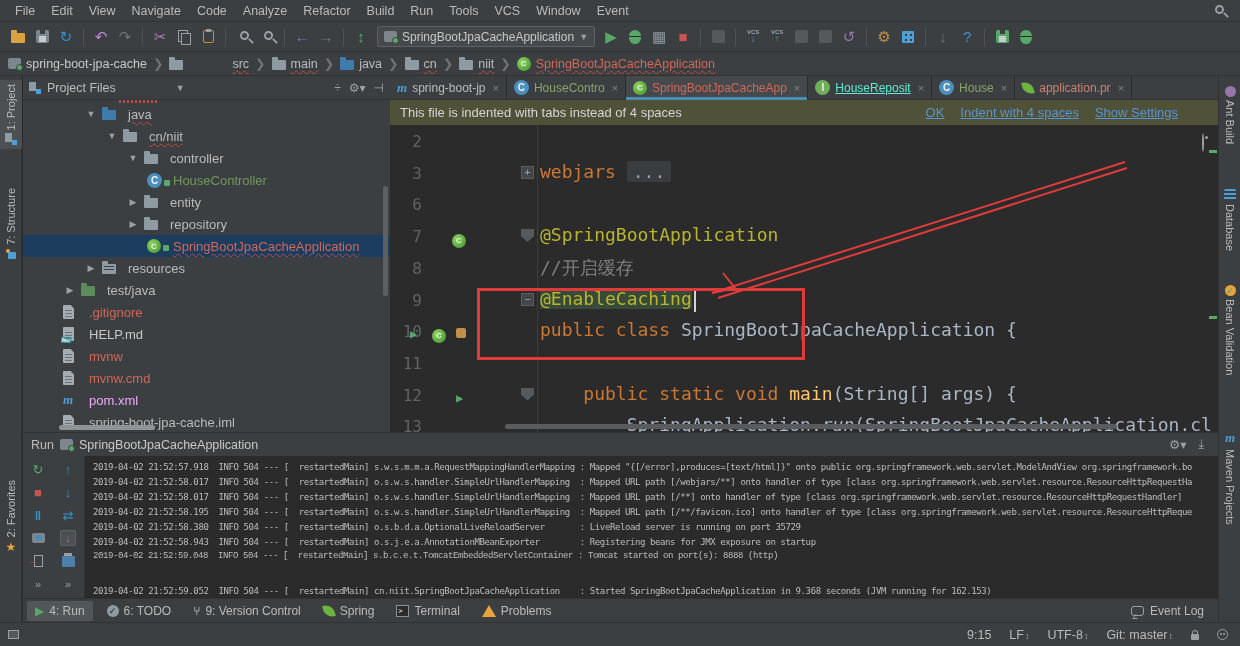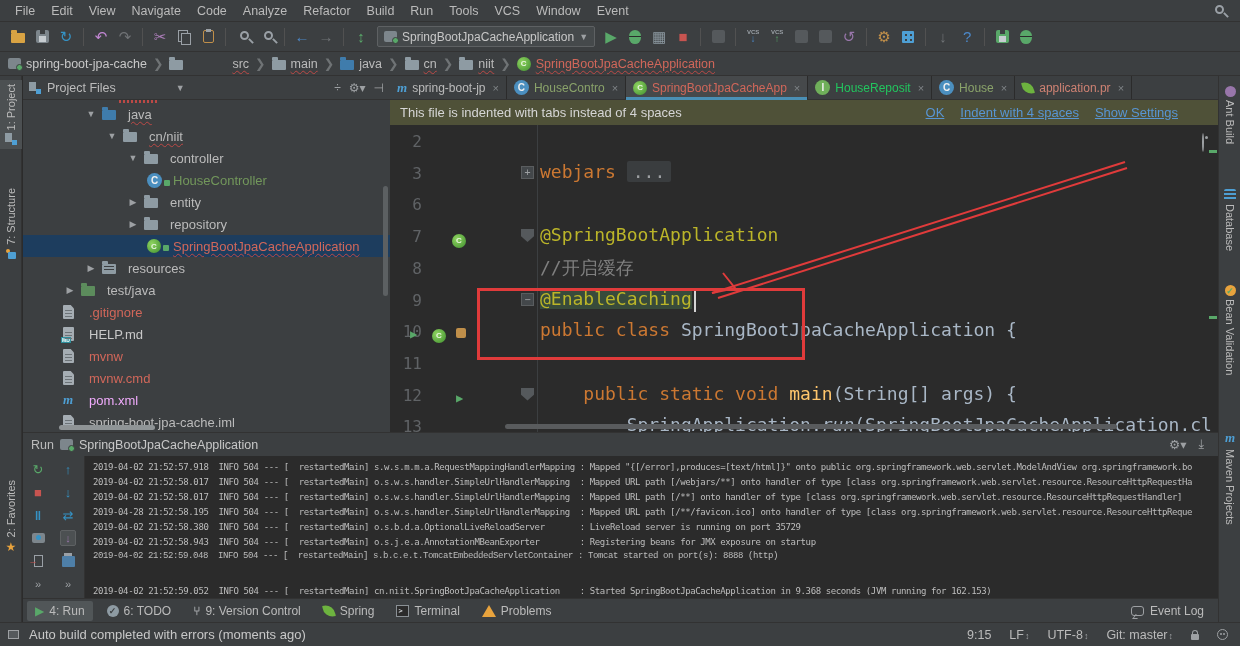--- a/index.html
+++ b/index.html
@@ -475,21 +475,21 @@
         <span style="color: rgb(138, 163, 106);">HouseContro</span>
         <span class="x">×</span>
       </span>
       <span class="etab sel">
         <span class="ic-sbrun">C</span>
         <span style="color: rgb(209, 103, 90);">SpringBootJpaCacheApp</span>
         <span class="x">×</span>
       </span>
       <span class="etab">
         <span class="ic-circle" style="background: rgb(111, 175, 90);">I</span>
-        <span style="color: #22c55e;">HouseReposit</span>
+        <span style="color: #5eead4; text-decoration: underline;">HouseReposit</span>
         <span class="x">×</span>
       </span>
       <span class="etab">
         <span class="ic-circle" style="background: rgb(75, 143, 191);">C</span>
         <span style="color: rgb(138, 163, 106);">House</span>
         <span class="x">×</span>
       </span>
       <span class="etab">
         <span class="leaf"></span>
         <span style="color: rgb(207, 130, 115);">application.pr</span>
@@ -604,21 +604,21 @@
             <span class="ic-printer"></span>
           </span>
         <span class="rt-ic" style="color:#9da0a3; font-size:11px;">»</span>
       </div>
     </div>
     <div id="log">
 
     <div class="log-line" style="top: 6px;">2019-04-02 21:52:57.918  INFO 504 --- [  restartedMain] s.w.s.m.m.a.RequestMappingHandlerMapping : Mapped "{[/error],produces=[text/html]}" onto public org.springframework.web.servlet.ModelAndView org.springframework.bo</div>
         <div class="log-line" style="top: 20.9px;">2019-04-02 21:52:58.017  INFO 504 --- [  restartedMain] o.s.w.s.handler.SimpleUrlHandlerMapping  : Mapped URL path [/webjars/**] onto handler of type [class org.springframework.web.servlet.resource.ResourceHttpRequestHa</div>
         <div class="log-line" style="top: 35.8px;">2019-04-02 21:52:58.017  INFO 504 --- [  restartedMain] o.s.w.s.handler.SimpleUrlHandlerMapping  : Mapped URL path [/**] onto handler of type [class org.springframework.web.servlet.resource.ResourceHttpRequestHandler]</div>
-        <div class="log-line" style="top: 50.7px;">2019-04-28 21:52:58.195  INFO 504 --- [  restartedMain] o.s.w.s.handler.SimpleUrlHandlerMapping  : Mapped URL path [/**/favicon.ico] onto handler of type [class org.springframework.web.servlet.resource.ResourceHttpReque</div>
+        <div class="log-line" style="top: 50.7px;">2019-04-02 21:52:58.195  INFO 504 --- [  restartedMain] o.s.w.s.handler.SimpleUrlHandlerMapping  : Mapped URL path [/**/favicon.ico] onto handler of type [class org.springframework.web.servlet.resource.ResourceHttpReque</div>
         <div class="log-line" style="top: 65.6px;">2019-04-02 21:52:58.380  INFO 504 --- [  restartedMain] o.s.b.d.a.OptionalLiveReloadServer       : LiveReload server is running on port 35729</div>
         <div class="log-line" style="top: 80.5px;">2019-04-02 21:52:58.943  INFO 504 --- [  restartedMain] o.s.j.e.a.AnnotationMBeanExporter        : Registering beans for JMX exposure on startup</div>
         <div class="log-line" style="top: 95.4px; font-family: Liberation Mono, monospace;">2019-04-02 21:52:59.048  INFO 504 --- [  restartedMain] s.b.c.e.t.TomcatEmbeddedServletContainer : Tomcat started on port(s): 8888 (http)</div>
         <div class="log-line" style="top: 110.3px; margin-top: 20px;">2019-04-02 21:52:59.052  INFO 504 --- [  restartedMain] cn.niit.SpringBootJpaCacheApplication    : Started SpringBootJpaCacheApplication in 9.368 seconds (JVM running for 162.153)</div>
       </div>
   </div>
 </div>
 
 <div id="bottom-tabs">
   <span class="btab sel">
@@ -646,21 +646,20 @@
       <span>Problems</span>
     </span>
     <span id="event-log">
     <span class="ic-bubble"></span>
     <span>Event Log</span>
   </span>
 </div>
 
 <div id="statusbar">
   <span class="ic-sq" style="margin-right:10px;"></span>
-  <span style="color:#c8c8c8;">Auto build completed with errors (moments ago)</span>
   <span class="right">
     <span>9:15</span>
     <span><span>LF</span><span class="updn">↕</span></span>
     <span><span>UTF-8</span><span class="updn">↕</span></span>
     <span><span>Git: master</span><span class="updn">↕</span></span>
     <span class="ic-locksm"></span>
     <span class="ic-face"></span>
   </span>
 </div>
 

